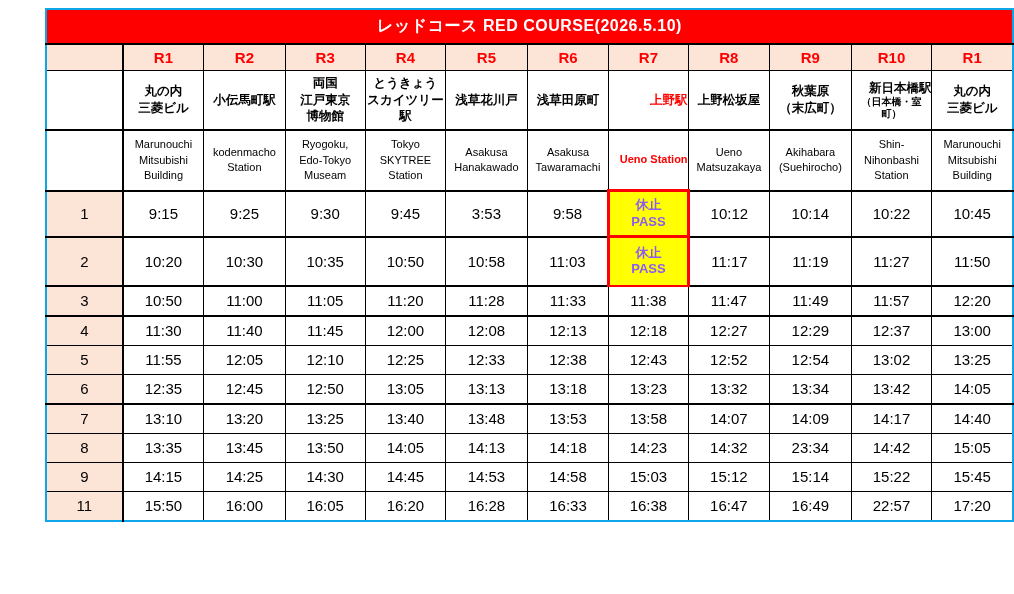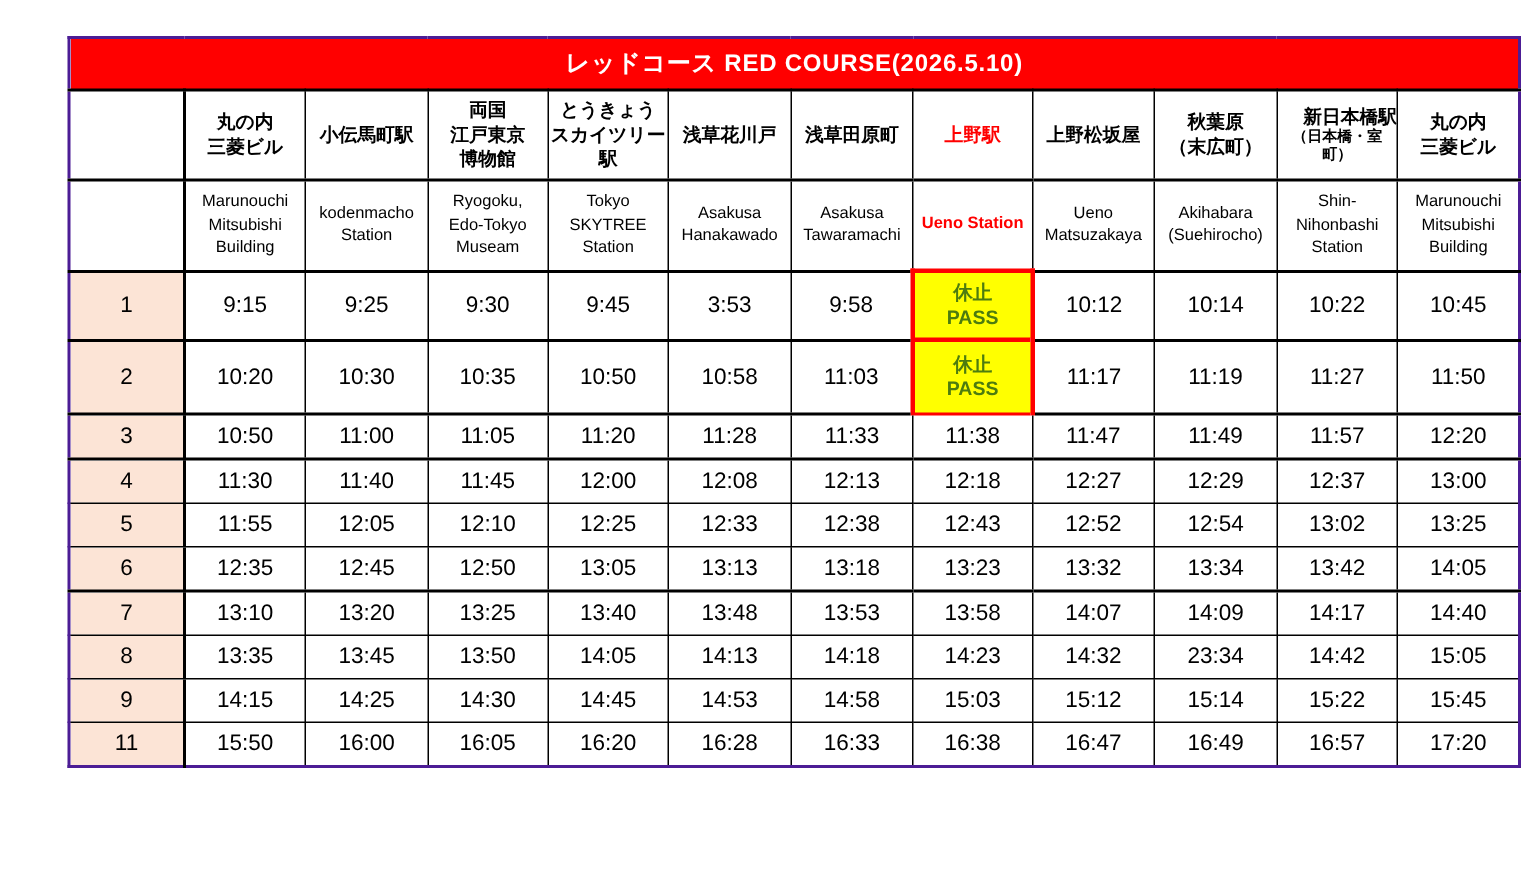--- a/index.html
+++ b/index.html
@@ -1,39 +1,39 @@
 <!DOCTYPE html>
 <html><head>
 <meta charset="utf-8">
 <style>
   html,body{margin:0;padding:0;background:#ffffff;width:1014px;height:594px;overflow:hidden;
             font-family:"Liberation Sans","DejaVu Sans",sans-serif;}
-  table.tt{border-collapse:collapse;position:absolute;left:8px;top:24px;table-layout:fixed;
-           border:2px solid #4c1d95;margin-left:37px;}
+  table.tt{border-collapse:collapse;position:absolute;left:8px;top:8px;table-layout:fixed;
+           border:2px solid #0ea5e9;margin-left:37px;}
   .tt td{border:1px solid #000;text-align:center;vertical-align:middle;padding:0;
          white-space:pre-line;overflow:hidden;color:#000;}
   tr.title-row td{height:33px;background:#ff0000;color:#ffffff;font-weight:bold;
                   font-size:16px;border-bottom-width:2px;letter-spacing:0.5px;}
   tr.r-row td{height:25px;background:#fce4d6;color:#ff0000;font-weight:bold;font-size:15px;}
   tr.jp-row td{height:58px;background:#ffffff;font-weight:bold;font-size:12.5px;line-height:1.35;
                border-bottom-width:2px;}
   tr.en-row td{height:58px;background:#ffffff;font-size:11px;line-height:1.4;
                border-bottom-width:2px;}
   td.corner{background:#fce4d6;}
   td.numcol{border-right-width:2px;}
   tbody td{font-size:15px;background:#ffffff;}
   tbody td.num{background:#fce4d6;}
   tr.tall1 td{height:46px;}
   tr.tall2 td{height:49px;}
   tbody tr td{height:28px;}
   tr.tall1 td, tr.tall2 td{height:auto;}
   tr.tall1{height:46px;} tr.tall2{height:49px;}
   tr.thick-b td{border-bottom-width:2px;}
-  td.hl{background:#ffff00;color:#ff0000;font-weight:bold;}
-  td.pass{background:#ffff00;color:#4d7c0f;font-weight:bold;font-size:13px;line-height:1.25;
+  td.hl{background:#ffff00;color:#ff0000;font-weight:bold;text-align:right;}
+  td.pass{background:#ffff00;color:#8b5cf6;font-weight:bold;font-size:13px;line-height:1.25;
           border:3px solid #ff0000;}
   .jp-sub{font-size:10px;font-weight:bold;display:block;line-height:1.2;}
   .jp-main{display:block;line-height:1.3;text-align:right;}
 </style>
 </head>
 <body>
 
 <table class="tt">
   <colgroup>
     <col style="width:82px">
@@ -46,20 +46,34 @@
       <col style="width:83px">
       <col style="width:83px">
     <col style="width:83px">
       <col style="width:83px">
       <col style="width:83px">
   </colgroup>
   <thead>
     <tr class="title-row">
       <td colspan="12">レッドコース RED COURSE(2026.5.10)</td>
     </tr>
+    <tr class="r-row">
+        <td class="corner numcol"></td>
+        <td>R1</td>
+        <td>R2</td>
+        <td>R3</td>
+        <td>R4</td>
+        <td>R5</td>
+        <td>R6</td>
+        <td>R7</td>
+        <td>R8</td>
+        <td>R9</td>
+        <td>R10</td>
+        <td>R1</td>
+      </tr>
     <tr class="jp-row">
         <td class="corner numcol"></td>
         <td>丸の内
 三菱ビル</td>
         <td>小伝馬町駅</td>
         <td>両国
 江戸東京
 博物館</td>
         <td>とうきょう
 スカイツリー駅</td>
@@ -236,17 +250,17 @@
         <td class="num numcol">11</td>
         <td>15:50</td>
         <td>16:00</td>
         <td>16:05</td>
         <td>16:20</td>
         <td>16:28</td>
         <td>16:33</td>
         <td>16:38</td>
         <td>16:47</td>
         <td>16:49</td>
-        <td>16:57</td>
+        <td>22:57</td>
         <td>17:20</td>
       </tr>
     </tbody>
 </table>
 
 </body></html>

